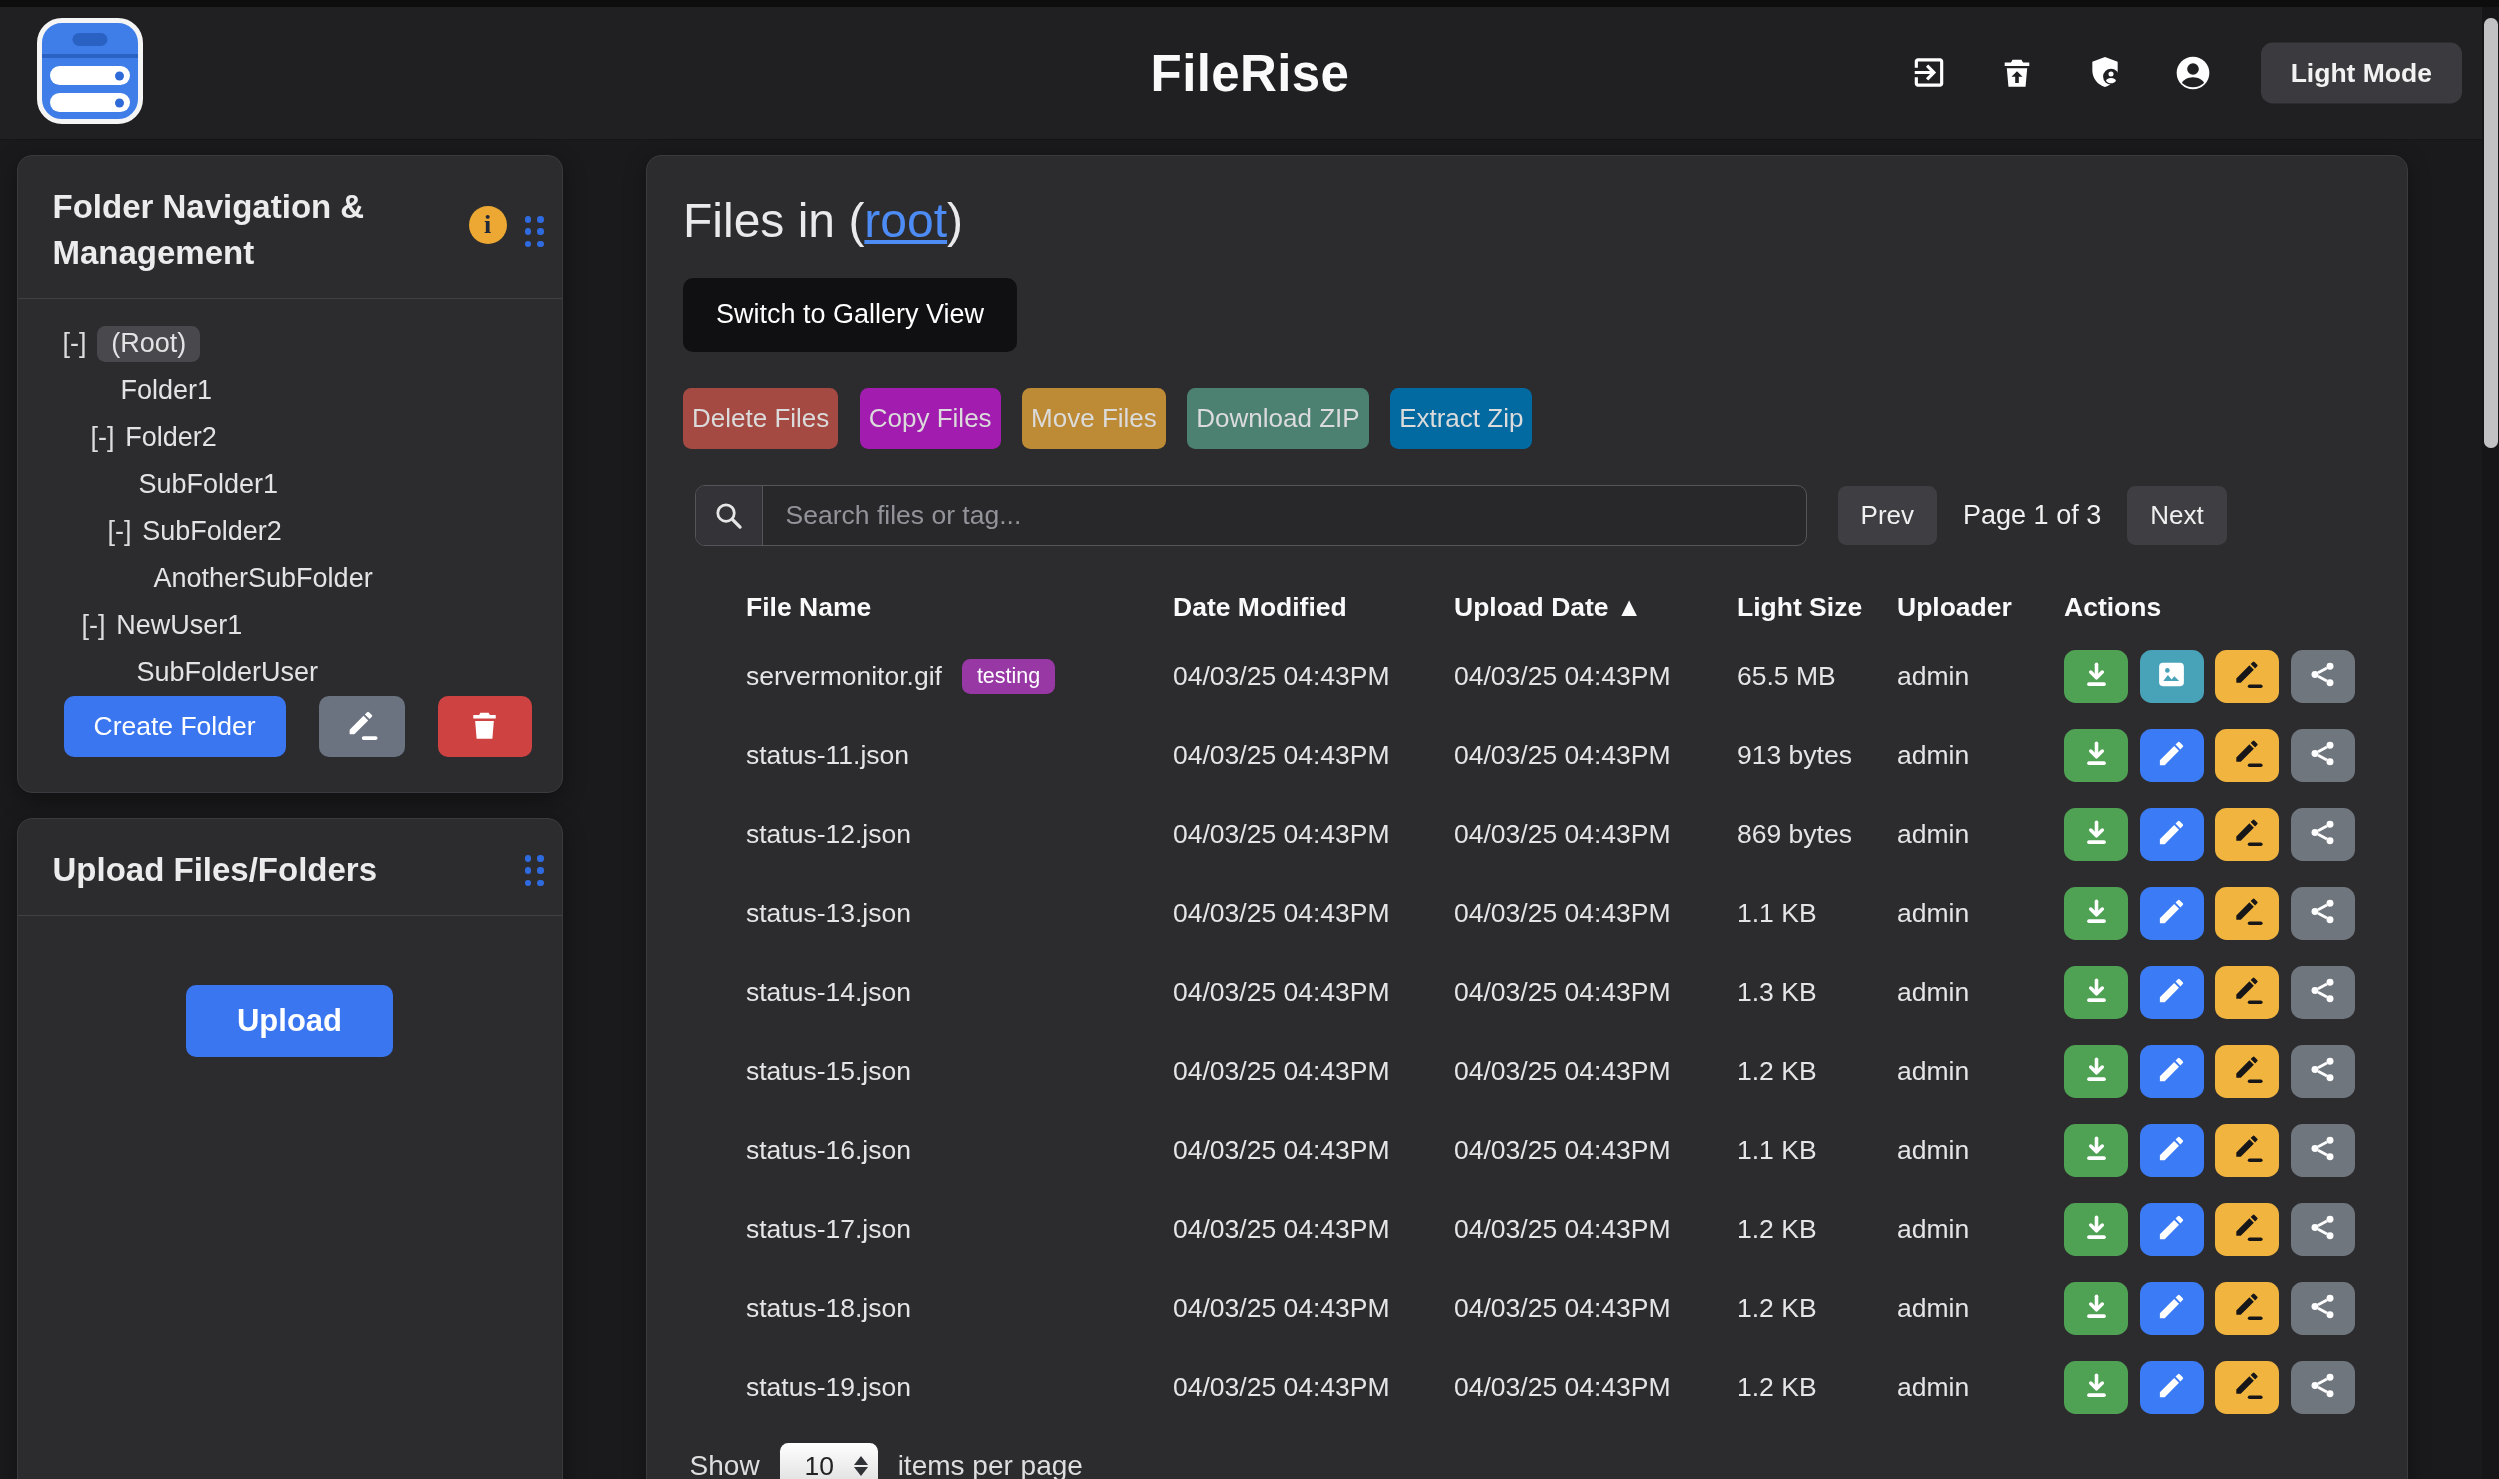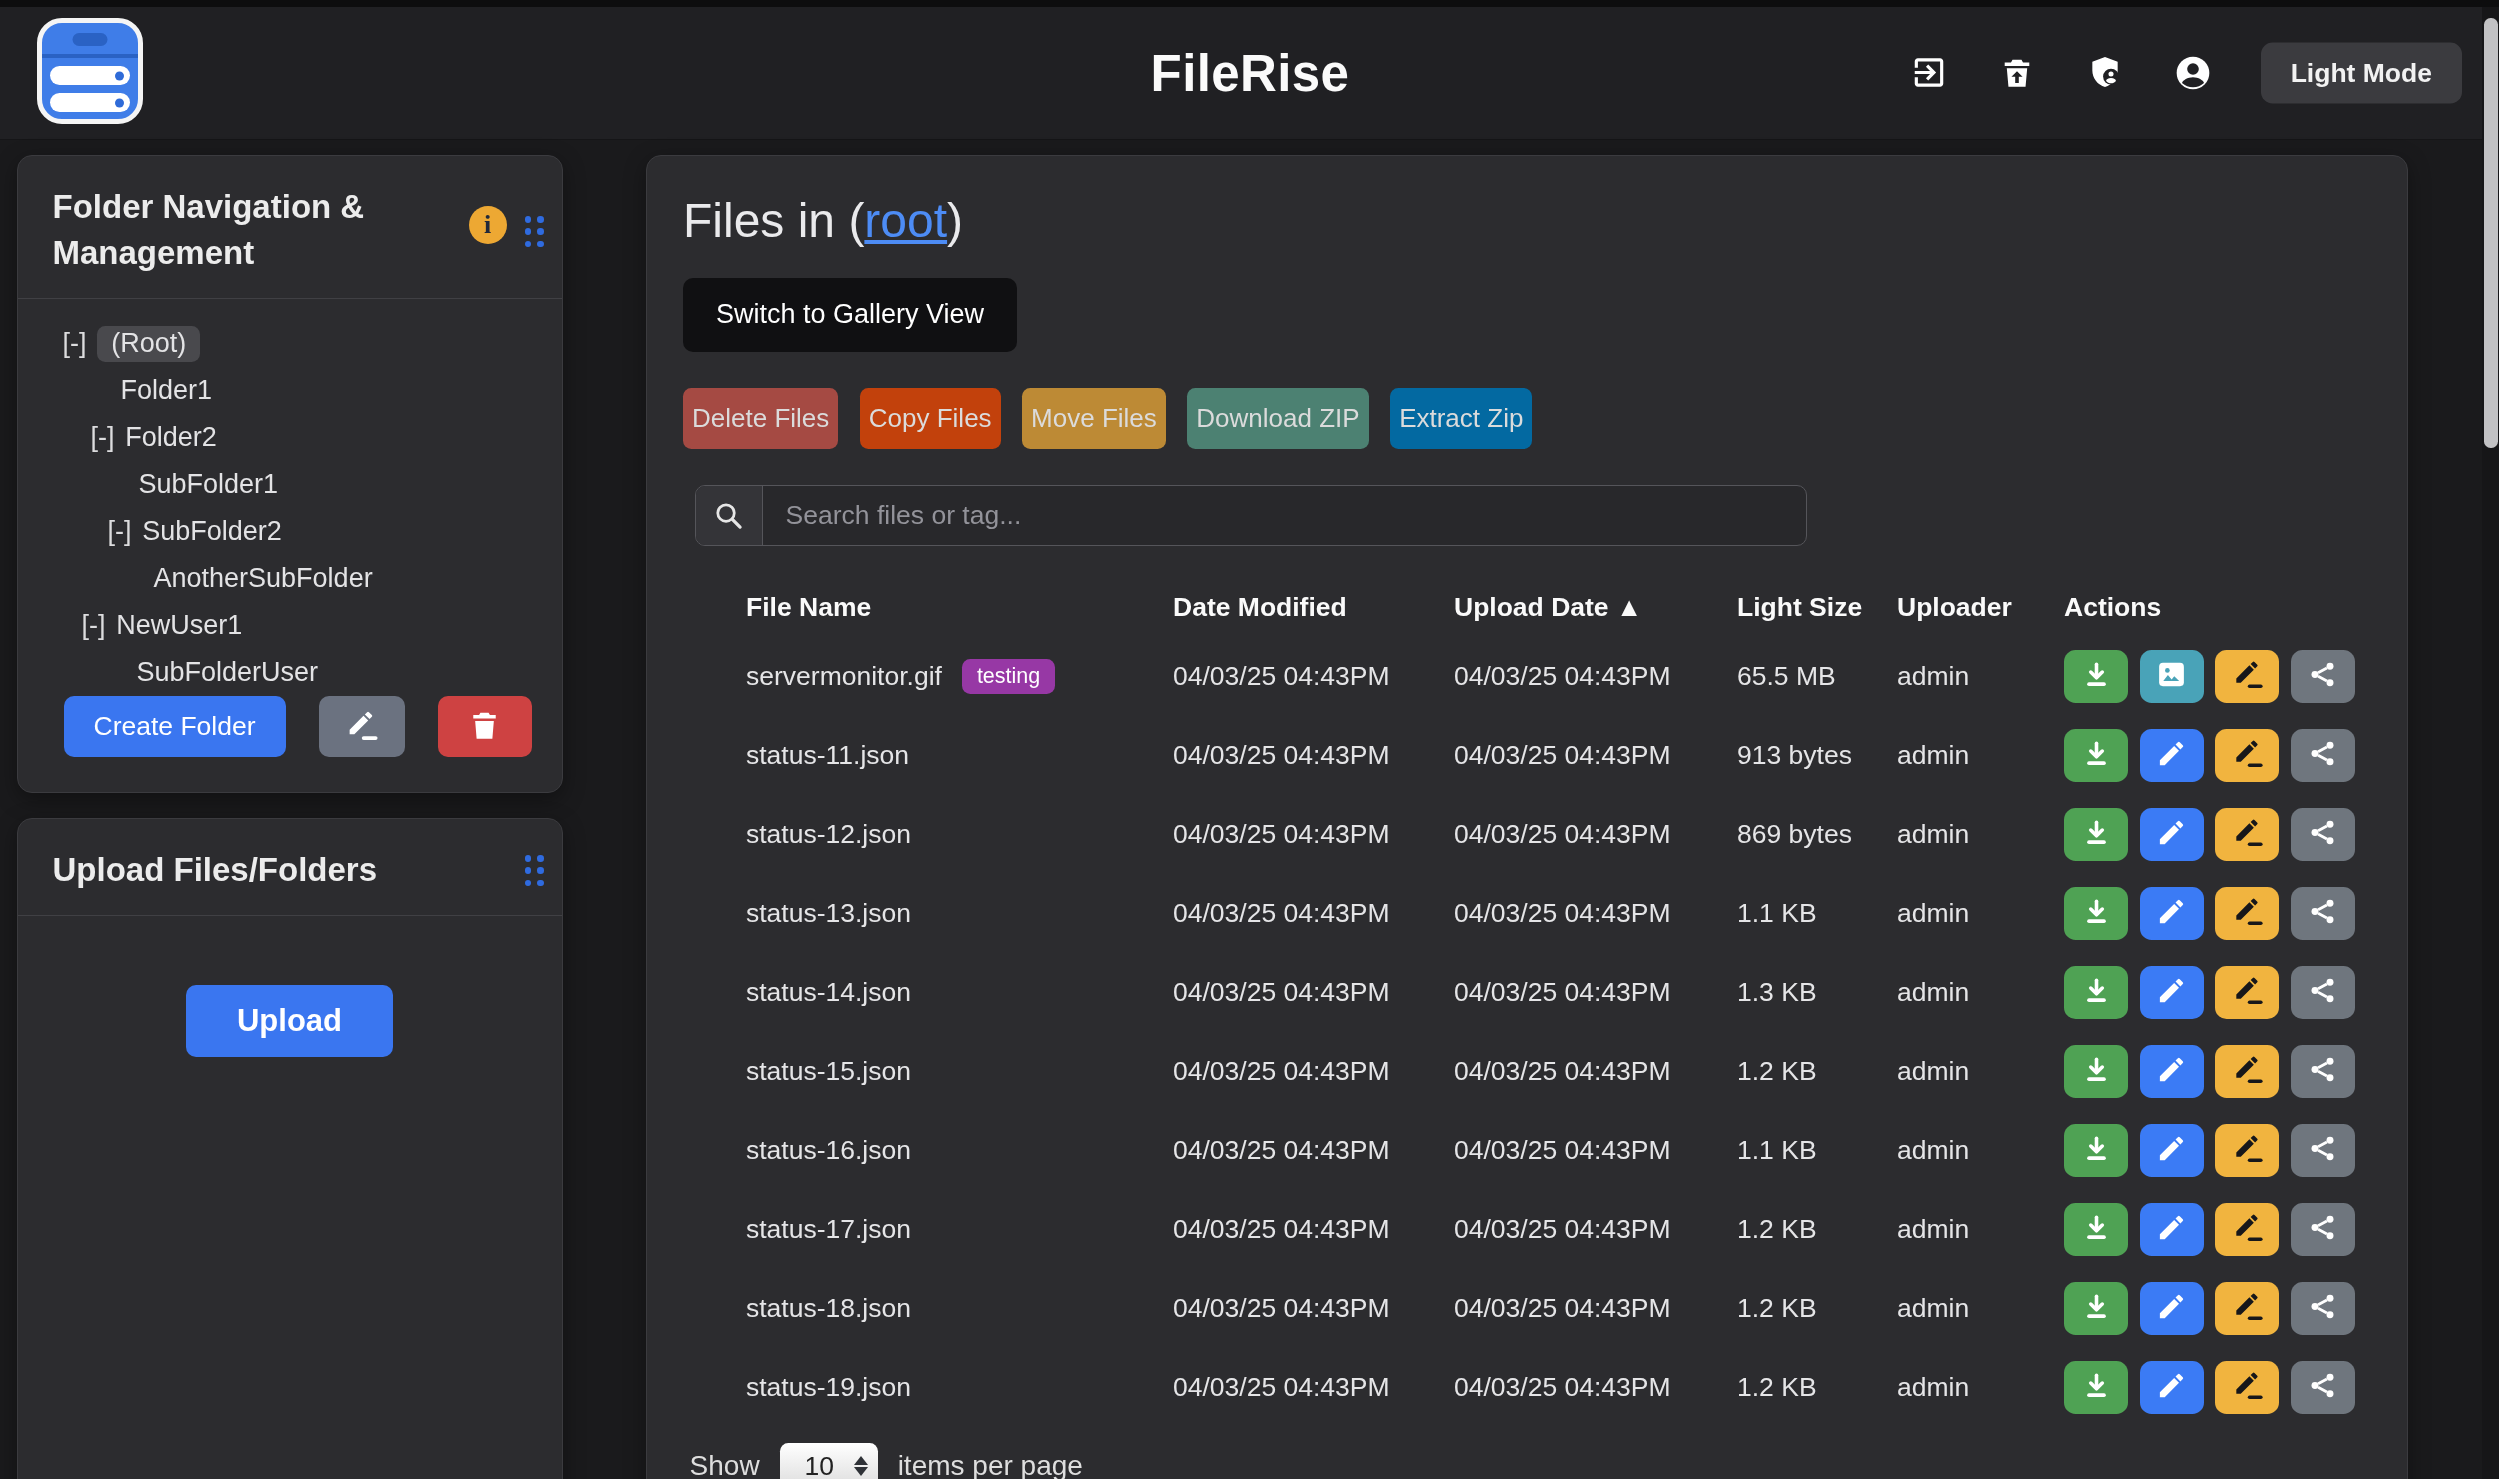--- a/index.html
+++ b/index.html
@@ -217,35 +217,40 @@
   <button class="upload-btn">Upload</button>
 </section>
 
 <section class="main-panel">
   <h1 class="files-head">
     <span>Files in (</span><span class="root-link">root</span><span>)</span>
   </h1>
   <button class="gallery-btn">Switch to Gallery View</button>
   <div class="bulk-row" id="bulk-actions">
       <button class="bulk-btn" style="background: rgb(165, 74, 67);">Delete Files</button>
-      <button class="bulk-btn" style="background: #c2410c;">Copy Files</button>
+      <button class="bulk-btn" style="background: #a21caf;">Copy Files</button>
       <button class="bulk-btn" style="background: rgb(189, 138, 53);">Move Files</button>
       <button class="bulk-btn" style="background: rgb(76, 129, 114);">Download ZIP</button>
       <button class="bulk-btn" style="background: #0369a1;">Extract Zip</button>
     </div>
 
   <div class="search-row">
     <div class="search-box">
       <span class="search-icon-box">
         <svg viewBox="0 0 24 24" width="33" height="33" fill="none" stroke="#e6e6e6" stroke-width="2">
             <circle cx="10.2" cy="10.2" r="6"></circle>
             <path d="M14.8 14.8L20.4 20.4" stroke-width="2.4" stroke-linecap="round"></path>
           </svg>
       </span>
       <input type="text" placeholder="Search files or tag..." style="">
+    </div>
+    <div class="pager">
+      <button class="page-btn">Prev</button>
+      <span class="page-label">Page 1 of 3</span>
+      <button class="page-btn">Next</button>
     </div>
   </div>
 
   <div class="table">
     <div class="trow thead" id="table-head">
       <div><span class="cbx"></span></div>
     <div>File Name</div>
         <div>Date Modified</div>
         <div>Upload Date ▲</div>
         <div>Light Size</div>

